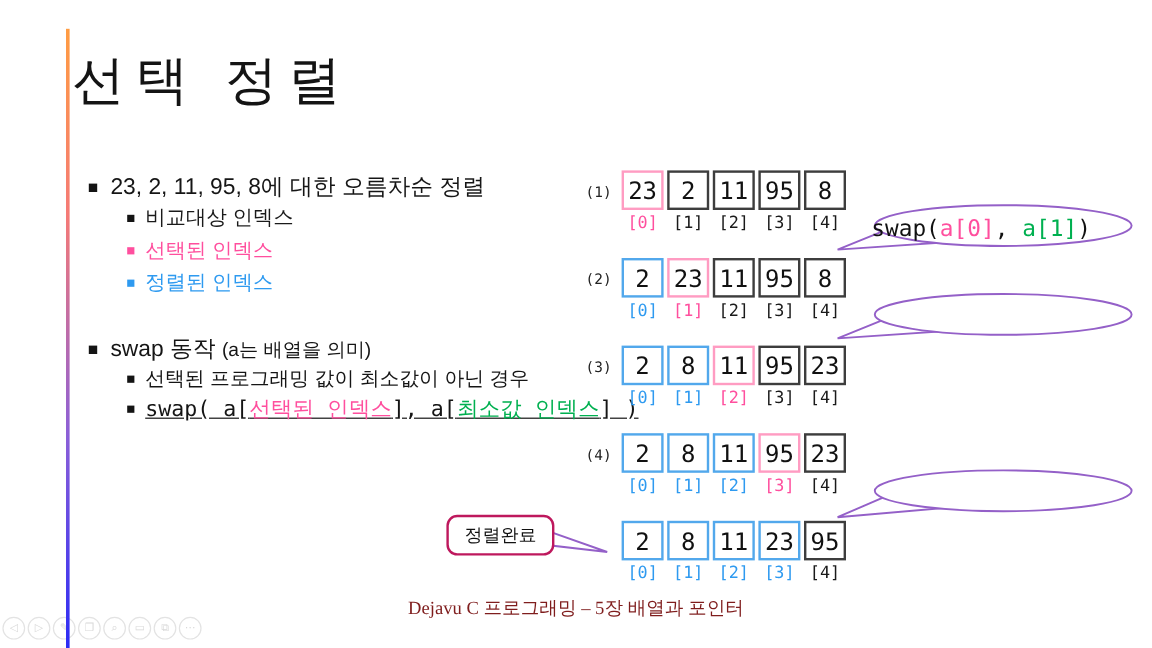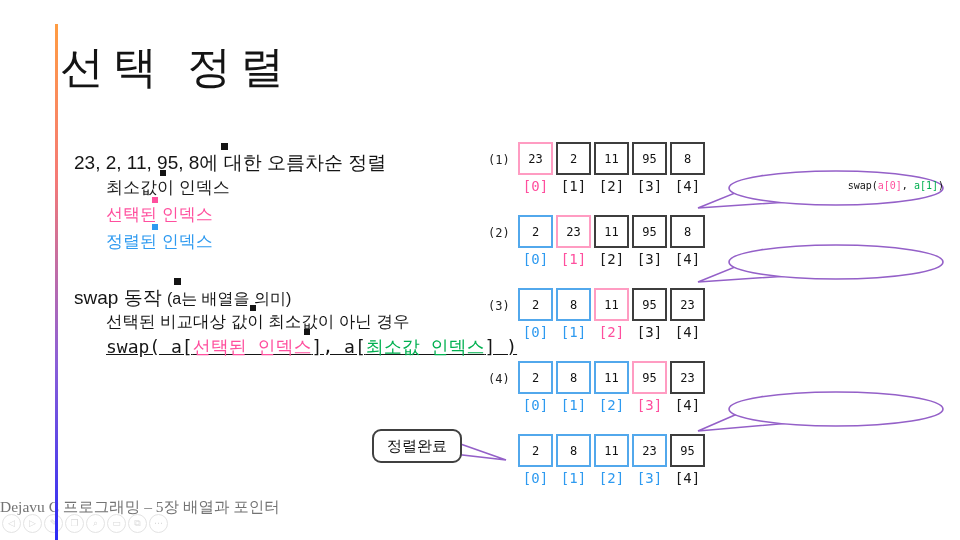--- a/index.html
+++ b/index.html
@@ -10,97 +10,97 @@
   .mono{font-family:"DejaVu Sans Mono","Liberation Mono",monospace;}
 
   
   .gradline{position:absolute;left:55px;top:24px;width:3px;height:516px;z-index:6;
     background:linear-gradient(180deg,#ff9c42 0%,#f57a76 30%,#8a5fd8 66%,#2b2bf5 100%);}
 
   
   .title{position:absolute;left:60px;top:38px;font-size:44px;letter-spacing:9px;color:#141414;}
 
   
-  .bl{position:absolute;display:flex;align-items:center;flex-direction:column;}
+  .bl{position:absolute;display:flex;align-items:center;}
   .sq{flex:none;width:7px;height:7px;background:#141414;margin-right:11px;}
   .sq.s2{width:6px;height:6px;margin-right:9px;}
   .lv1{left:74px;font-size:19px;}
   .lv2{left:106px;font-size:17px;}
   .paren{font-size:16px;}
   .codeline{font-size:18px;text-decoration:underline;}
   .c-pink{color:#ff4f9e;}
   .c-blue{color:#2e9af0;}
   .c-green{color:#00b050;}
   .c-black{color:#1a1a1a;}
   .sq.bg-pink{background:#ff4f9e;}
   .sq.bg-blue{background:#2e9af0;}
 
   
   .arr-row{position:absolute;left:518px;}
   .arr-num{position:absolute;left:-30px;top:11px;font-size:12px;color:#222;}
   .boxes{display:flex;gap:3px;}
   .box{width:31px;height:29px;border:2px solid #3d3d3d;background:#fff;
-       display:flex;align-items:center;justify-content:center;font-size:12px;color:#111;}
+       display:flex;align-items:center;justify-content:center;font-size:20px;color:#111;}
   .box.b-pink{border-color:#ff9cc2;}
   .box.b-blue{border-color:#52a8ec;}
   .idxs{display:flex;gap:3px;margin-top:3px;}
   .idx{width:35px;text-align:center;font-size:14px;}
 
   
   .bubble{position:absolute;left:690px;width:262px;height:58px;}
   .bubble svg{position:absolute;left:0;top:0;}
-  .bubble-text{position:absolute;left:36px;top:16px;width:218px;text-align:right;font-size:10px;color:#111;}
+  .bubble-text{position:absolute;left:36px;top:16px;width:218px;text-align:left;font-size:19px;color:#111;}
 
   
   .callout{position:absolute;left:372px;top:429px;width:140px;height:42px;}
   .callout svg{position:absolute;left:0;top:0;}
   .callout-box{position:absolute;left:0;top:0;width:86px;height:30px;background:#fff;
-    border:2px solid #404040;border-radius:9px;display:flex;align-items:center;justify-content:center;
+    border:2px solid #be185d;border-radius:9px;display:flex;align-items:center;justify-content:center;
     font-size:15px;color:#111;}
 
   
-  .footer{position:absolute;left:0;top:497px;width:960px;text-align:left;
-    font-family:"Liberation Serif","DejaVu Serif",serif;font-size:15.5px;color:#737373;}
+  .footer{position:absolute;left:0;top:497px;width:960px;text-align:center;
+    font-family:"Liberation Serif","DejaVu Serif",serif;font-size:15.5px;color:#7f1d1d;}
 
   
   .navbar{position:absolute;left:2px;top:514px;display:flex;gap:2px;z-index:2;}
   .nav-ic{width:17px;height:17px;border:1px solid #e3e3e3;border-radius:50%;
     color:#d9d9d9;font-size:9px;line-height:17px;text-align:center;background:#fff;}
 </style>
 </head>
 <body>
 
 <div class="gradline"></div>
 
 <div class="title">선택 정렬</div>
 
 <div class="bl lv1" style="top:143px;">
   <span class="sq"></span>
   <span>23, 2, 11, 95, 8에 대한 오름차순 정렬</span>
 </div>
 <div class="bl lv2 c-black" style="top:170px;">
   <span class="sq s2"></span>
-  <span>최소값이 인덱스</span>
+  <span>비교대상 인덱스</span>
 </div>
 <div class="bl lv2 c-pink" style="top:197px;">
   <span class="sq s2 bg-pink"></span>
   <span>선택된 인덱스</span>
 </div>
 <div class="bl lv2 c-blue" style="top:224px;">
   <span class="sq s2 bg-blue"></span>
   <span>정렬된 인덱스</span>
 </div>
 
 <div class="bl lv1" style="top:278px;">
   <span class="sq"></span>
   <span><span>swap 동작 </span><span class="paren">(a는 배열을 의미)</span></span>
 </div>
 <div class="bl lv2" style="top:305px;font-size:16.5px;">
   <span class="sq s2"></span>
-  <span>선택된 비교대상 값이 최소값이 아닌 경우</span>
+  <span>선택된 프로그래밍 값이 최소값이 아닌 경우</span>
 </div>
 <div class="bl lv2 mono codeline" style="top:329px;">
   <span class="sq s2"></span>
   <span><span>swap( a[</span><span class="c-pink">선택된 인덱스</span><span>], a[</span><span class="c-green">최소값 인덱스</span><span>] )</span></span>
 </div>
 
 <div id="array-area">
     <div class="arr-row" style="top: 142px;">
       <span class="arr-num mono">(1)</span>
       <div class="boxes">

